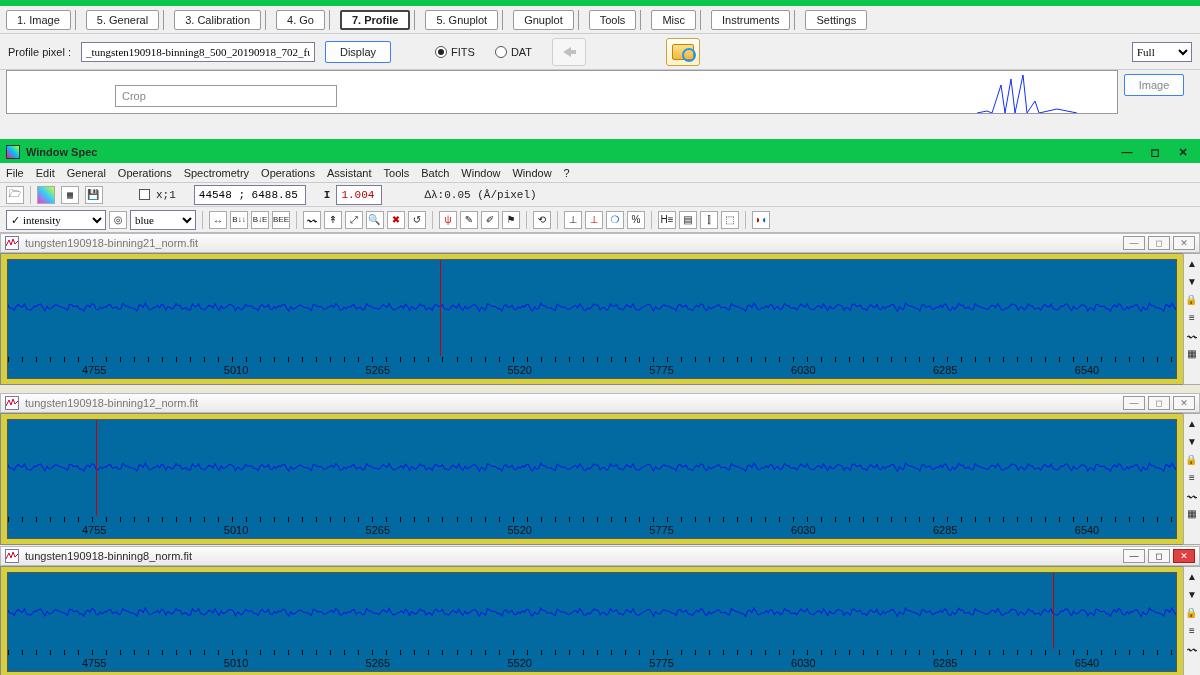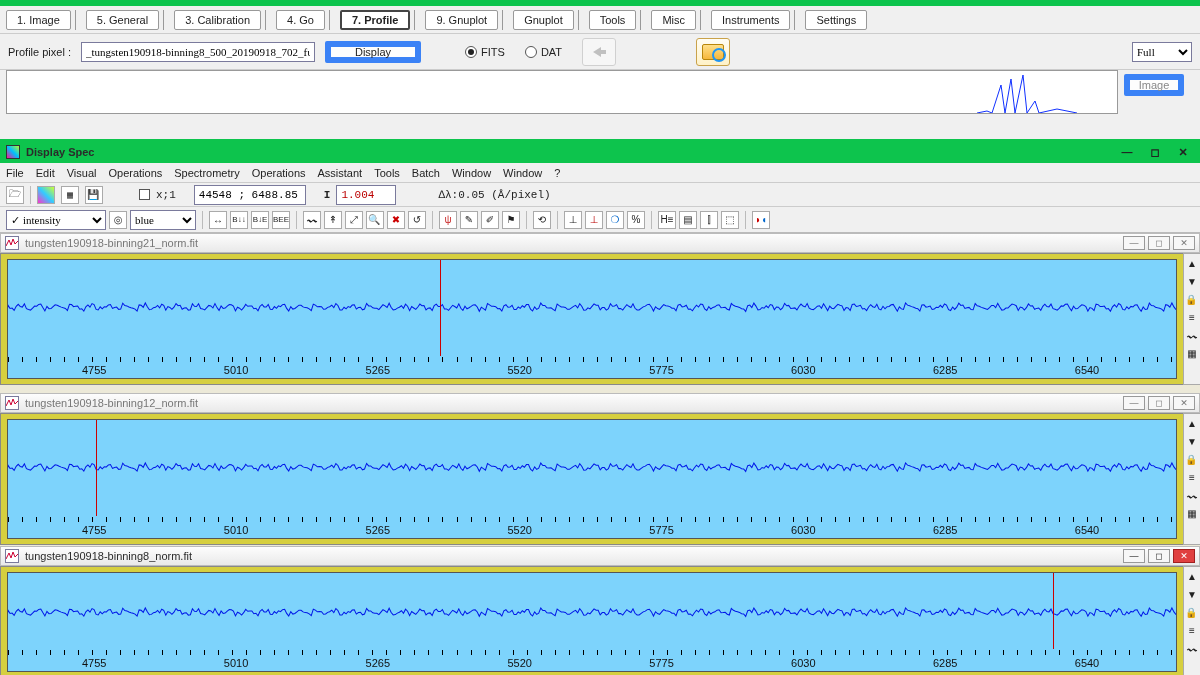--- a/index.html
+++ b/index.html
@@ -4,21 +4,21 @@
 <style>
   * { box-sizing: border-box; }
   body { margin:0; font:11px 'Segoe UI', Tahoma, sans-serif; background:#f0f0f0; color:#222; overflow:hidden; width:1200px; height:675px; position:relative; }
   .greenbar { background:#0dc44d; height:6px; }
   .tabbar { background:#f0f0f0; height:28px; display:flex; align-items:center; border-bottom:1px solid #ccc; }
   .tab { height:20px; padding:0 10px; display:flex; align-items:center; border:1px solid #999; border-radius:2px; margin-left:6px; background:#fff; cursor:default; }
   .tab.active { background:#fff; border:2px solid #444; font-weight:bold; }
   .vdiv { width:1px; height:20px; background:#999; margin:0 4px; }
   .profrow { height:36px; display:flex; align-items:center; padding:0 8px; gap:10px; background:#f0f0f0; border-bottom:1px solid #ccc; }
   .txtin { border:1px solid #7a7a9c; background:#fff; height:20px; padding:0 4px; font:11px 'Segoe UI'; }
-  .btn { border:6px solid #3b82f6; background:#fdfdfd; height:22px; padding:0 24px; cursor:default; display:inline-flex; align-items:center; border-radius:2px; }
+  .btn { border:1px solid #3b82f6; background:#fdfdfd; height:22px; padding:0 14px; cursor:default; display:inline-flex; align-items:center; border-radius:2px; }
   .radio { display:inline-flex; align-items:center; gap:4px; margin-right:10px; }
   .radio .dot { width:12px; height:12px; border-radius:50%; border:1px solid #555; display:inline-flex; align-items:center; justify-content:center; background:#fff; }
   .radio .dot.on::after { content:''; width:6px; height:6px; border-radius:50%; background:#222; }
   .iconbtn { width:34px; height:28px; border:1px solid #aaa; border-radius:3px; background:#fff; display:flex; align-items:center; justify-content:center; }
   .folder { width:22px; height:16px; background:linear-gradient(#ffe08a,#f6b73c); border:1px solid #b8860b; border-radius:2px; position:relative; }
   .folder::after { content:''; position:absolute; right:-3px; bottom:-3px; width:10px; height:10px; border:2px solid #2196f3; border-radius:50%; background:transparent; }
   .rightcol { margin-left:auto; display:flex; gap:8px; align-items:center; }
   .sel { border:1px solid #7a7a9c; background:#fff; height:20px; font:11px 'Segoe UI'; }
   .croprow { height:44px; background:#fff; position:relative; border:1px solid #999; margin:0 6px; display:flex; align-items:flex-start; }
   .cropbox { position:absolute; left:108px; top:14px; width:222px; height:22px; border:1px solid #999; background:#fff; display:flex; align-items:center; padding:0 6px; color:#888; }
@@ -43,21 +43,21 @@
   .graphwrap.g1 { top:252px; height:152px; }
   .graphwrap.g2 { top:405px; height:132px; }
   .gtitlebar { height:20px; background:linear-gradient(#fdfdfd,#e9e9e9); border:1px solid #bbb; display:flex; align-items:center; padding:0 4px; color:#777; }
   .gtitlebar.active { color:#2a2a2a; }
   .gico { width:14px; height:14px; background:#fff; border:1px solid #7a7a9c; margin-right:6px; display:flex; align-items:center; justify-content:center; }
   .gico svg { width:12px; height:10px; }
   .gwb { margin-left:auto; display:flex; gap:3px; }
   .gwbtn { width:22px; height:14px; border:1px solid #999; background:#f7f7f7; display:flex; align-items:center; justify-content:center; font-size:9px; }
   .gwbtn.red { background:#e04040; color:#fff; border-color:#a02020; }
   .gbody { position:relative; height:calc(100% - 20px); background:#d6cf3f; border:1px solid #888; padding:5px 5px 5px 6px; }
-  .gplot { position:relative; background:#7dd3fc; height:100%; border:1px solid #555; overflow:hidden;text-align:right; }
+  .gplot { position:relative; background:#0369a1; height:100%; border:1px solid #555; overflow:hidden;text-align:right; }
   .gsidebar { position:absolute; right:-1px; top:20px; bottom:0; width:18px; background:#f0f0f0; border:1px solid #aaa; display:flex; flex-direction:column; align-items:center; padding-top:2px; gap:4px; }
   .sideico { width:14px; height:14px; display:flex; align-items:center; justify-content:center; font-size:10px; }
   .axis-tick { position:absolute; bottom:2px; font:11px Arial; color:#111; transform:translateX(-50%); }
   .redline { position:absolute; top:0; bottom:22px; width:1px; background:#c00; }
   .ticks { position:absolute; left:0; right:0; bottom:16px; height:6px; }
   .ticks span { position:absolute; bottom:0; width:1px; height:5px; background:#000; }
 </style>
 </head>
 <body>
 
@@ -67,21 +67,21 @@
     <span class="tab">1. Image</span>
     <span class="vdiv"></span>
     <span class="tab">5. General</span>
     <span class="vdiv"></span>
     <span class="tab">3. Calibration</span>
     <span class="vdiv"></span>
     <span class="tab">4. Go</span>
     <span class="vdiv"></span>
     <span class="tab active">7. Profile</span>
     <span class="vdiv"></span>
-    <span class="tab">9. Gnuplot</span>
+    <span class="tab">5. Gnuplot</span>
     <span class="vdiv"></span>
     <span class="tab">Gnuplot</span>
     <span class="vdiv"></span>
     <span class="tab">Tools</span>
     <span class="vdiv"></span>
     <span class="tab">Misc</span>
     <span class="vdiv"></span>
     <span class="tab">Instruments</span>
     <span class="vdiv"></span>
     <span class="tab">Settings</span>
@@ -110,45 +110,48 @@
       <span class="folder"></span>
     </span>
   <span class="rightcol">
     <select class="sel" style="width:60px"><option>Full</option></select>
   </span>
 </div>
 
 <div style="display:flex; align-items:flex-start;">
   <div style="flex:1; position:relative;">
     <div class="croprow">
+      <div class="cropbox">
+          <span>Crop</span>
+        </div>
 
       <svg style="position:absolute; right:40px; bottom:0;" width="100" height="40">
         <polyline points="0,40 10,38 15,40 24,12 28,40 34,6 38,40 46,2 50,40 58,28 62,40 80,36 100,40" fill="none" stroke="#1030ff" stroke-width="1"></polyline>
       </svg>
     </div>
   </div>
   <div style="width:76px; padding:4px 8px 0 0;">
     <span class="btn" style="width:60px;justify-content:center;color:#888">Image</span>
   </div>
 </div>
 
 <div class="vswin">
   <div class="vstitle">
     <span class="logo"></span>
-    <span>Display Spec</span>
+    <span>Window Spec</span>
     <span class="winbtns">
       <span class="winbtn">—</span>
       <span class="winbtn">◻</span>
       <span class="winbtn">✕</span>
     </span>
   </div>
   <div class="menubar" id="vsmenu">
       <span class="mitem">File</span>
       <span class="mitem">Edit</span>
-      <span class="mitem">Visual</span>
+      <span class="mitem">General</span>
       <span class="mitem">Operations</span>
       <span class="mitem">Spectrometry</span>
       <span class="mitem">Operations</span>
       <span class="mitem">Assistant</span>
       <span class="mitem">Tools</span>
       <span class="mitem">Batch</span>
       <span class="mitem">Window</span>
       <span class="mitem">Window</span>
       <span class="mitem">?</span>
     </div>
@@ -159,21 +162,21 @@
     <span class="tico" style="background:linear-gradient(45deg,#f3c,#3cf,#cf3)"></span>
     <span class="tico">▦</span>
     <span class="tico">💾</span>
     <span style="width:24px"></span>
     <span class="chk"></span>
     <span class="mono">x;1</span>
     <span style="width:6px"></span>
     <input class="txtin mono" style="width: 112px;" value="44548 ; 6488.85">
     <span style="width:6px"></span>
     <span class="mono" style="font-weight:bold">I</span>
-    <input class="txtin mono" style="width: 60px; color: rgb(187, 0, 0);" value="1.004">
+    <input class="txtin mono" style="width: 46px; color: rgb(187, 0, 0);" value="1.004">
     <span style="width:30px"></span>
     <span class="mono">∆λ:0.05 (Å/pixel)</span>
   </div>
 
   <div class="toolbar2">
     <select class="ddl" style="width:100px"><option>✓ intensity</option></select>
     <span class="tico">◎</span>
     <select class="ddl" style="width:66px"><option><span class="colorswatch"></span>blue</option></select>
     <span class="tb2sep"></span>
     <span class="tico">↔</span>

